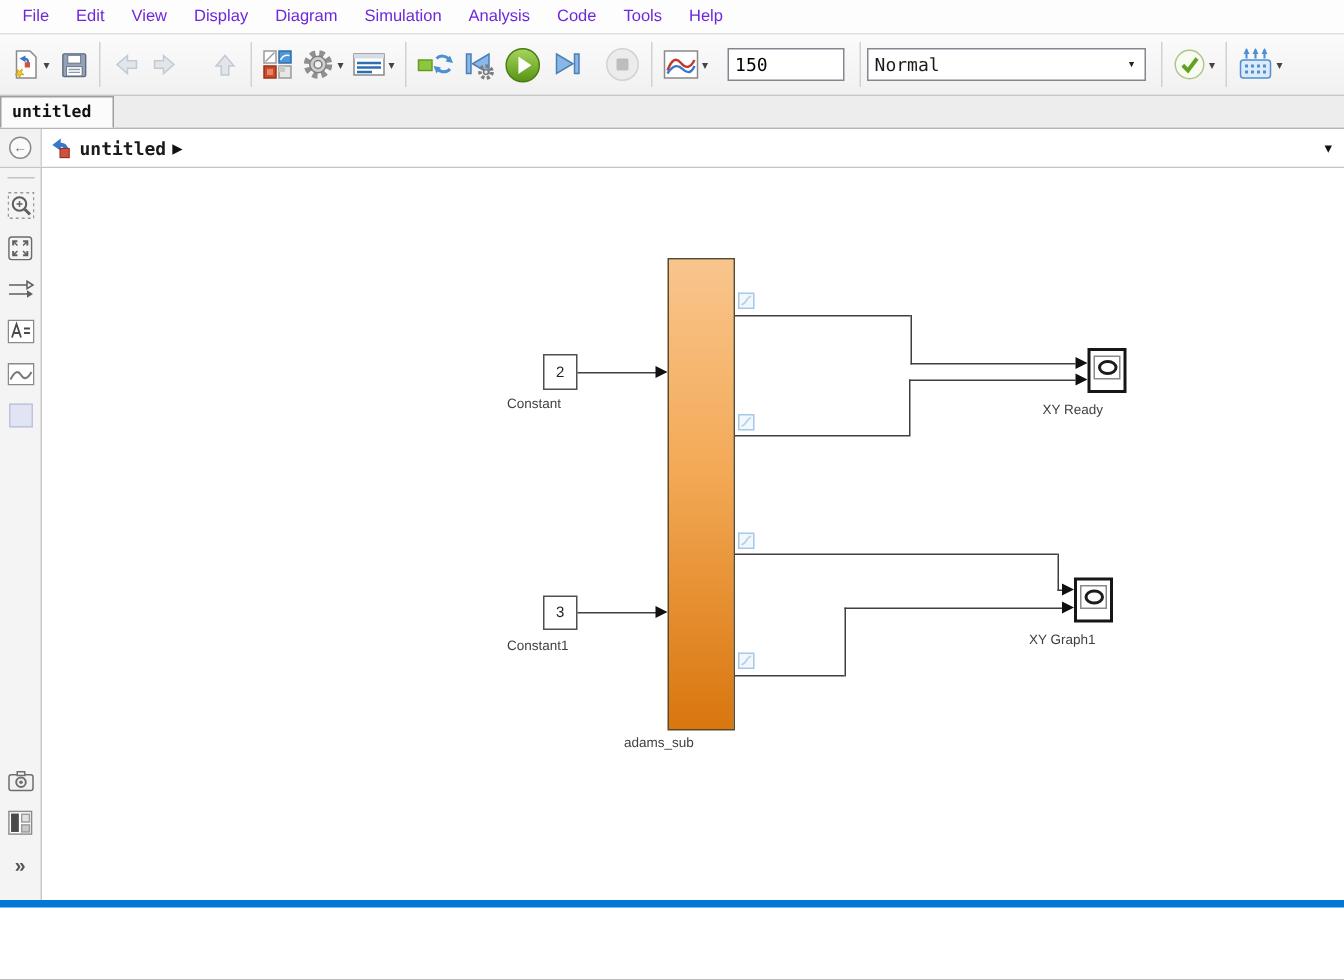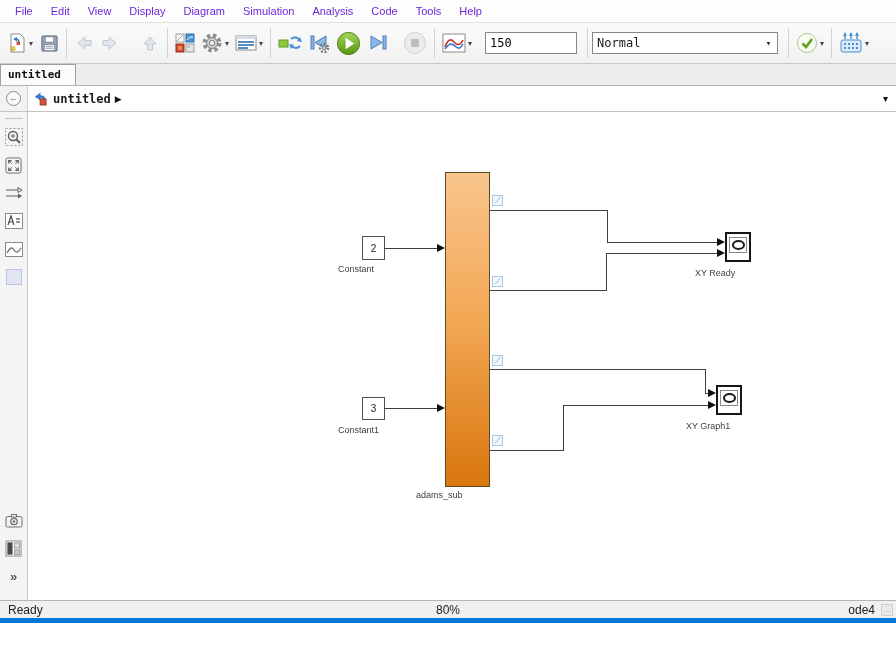--- a/index.html
+++ b/index.html
@@ -20,21 +20,21 @@
   .menubar { height:22px; background:#fdfdfd; display:flex; align-items:center; padding-left:6px; }
   .menu-item { font-size:11px; padding:2px 9px; color:#6d28d9; }
 
   
   .toolbar { height:42px; background:linear-gradient(#fbfbfb,#f1f1f1); border-top:1px solid #e0e0e0;
              border-bottom:1px solid #c9c9c9; display:flex; align-items:center; padding:0 4px; }
   .tb-btn { height:32px; min-width:26px; display:flex; align-items:center; justify-content:center;
             border:1px solid transparent; border-radius:2px; padding:0 2px; }
   .tb-sep { width:1px; height:30px; background:#d2d2d2; margin:0 4px; }
   .caret { font-size:8px; color:#444; margin-left:2px; }
-  .tb-input { width:92px; height:22px; border:1px solid #828790; font-size:12px; padding:2px 4px;
+  .tb-input { width:78px; height:22px; border:1px solid #828790; font-size:12px; padding:2px 4px;
               font-family:"DejaVu Sans Mono", monospace; background:#fff; }
   .tb-combo { width:186px; height:22px; border:1px solid #828790; background:#fff; display:flex;
               align-items:center; font-family:"DejaVu Sans Mono", monospace; font-size:12px; padding:0 4px; }
   .tb-combo .combo-caret { margin-left:auto; font-size:9px; color:#222; padding-right:2px; }
 
   
   .tabbar { height:21px; background:#ededed; display:flex; align-items:flex-end; }
   .tab { height:21px; background:#fbfbfb; border:1px solid #9f9f9f; border-bottom:none;
          padding:3px 14px 0 7px; font-family:"DejaVu Sans Mono", monospace; font-weight:bold;
          font-size:11px; color:#111; }
@@ -429,23 +429,15 @@
 
       <div class="xy-blk" style="left:688px; top:273px;">
         <div class="xy-inner">
             <div class="xy-ellipse"></div>
           </div>
       </div>
       <div class="blk-label" style="left:658px; top:309px; width:86px;">XY Graph1</div>
     </div>
   </div>
 
-  <div class="statusbar">
-    <span class="st-left">Ready</span>
-    <span class="st-center">80%</span>
-    <span class="st-right">
-      <span class="st-solver">ode4</span>
-      <span class="grip">∙∙</span>
-    </span>
-  </div>
   <div class="bottom-edge"></div>
 
 </div>
 
 </body></html>

